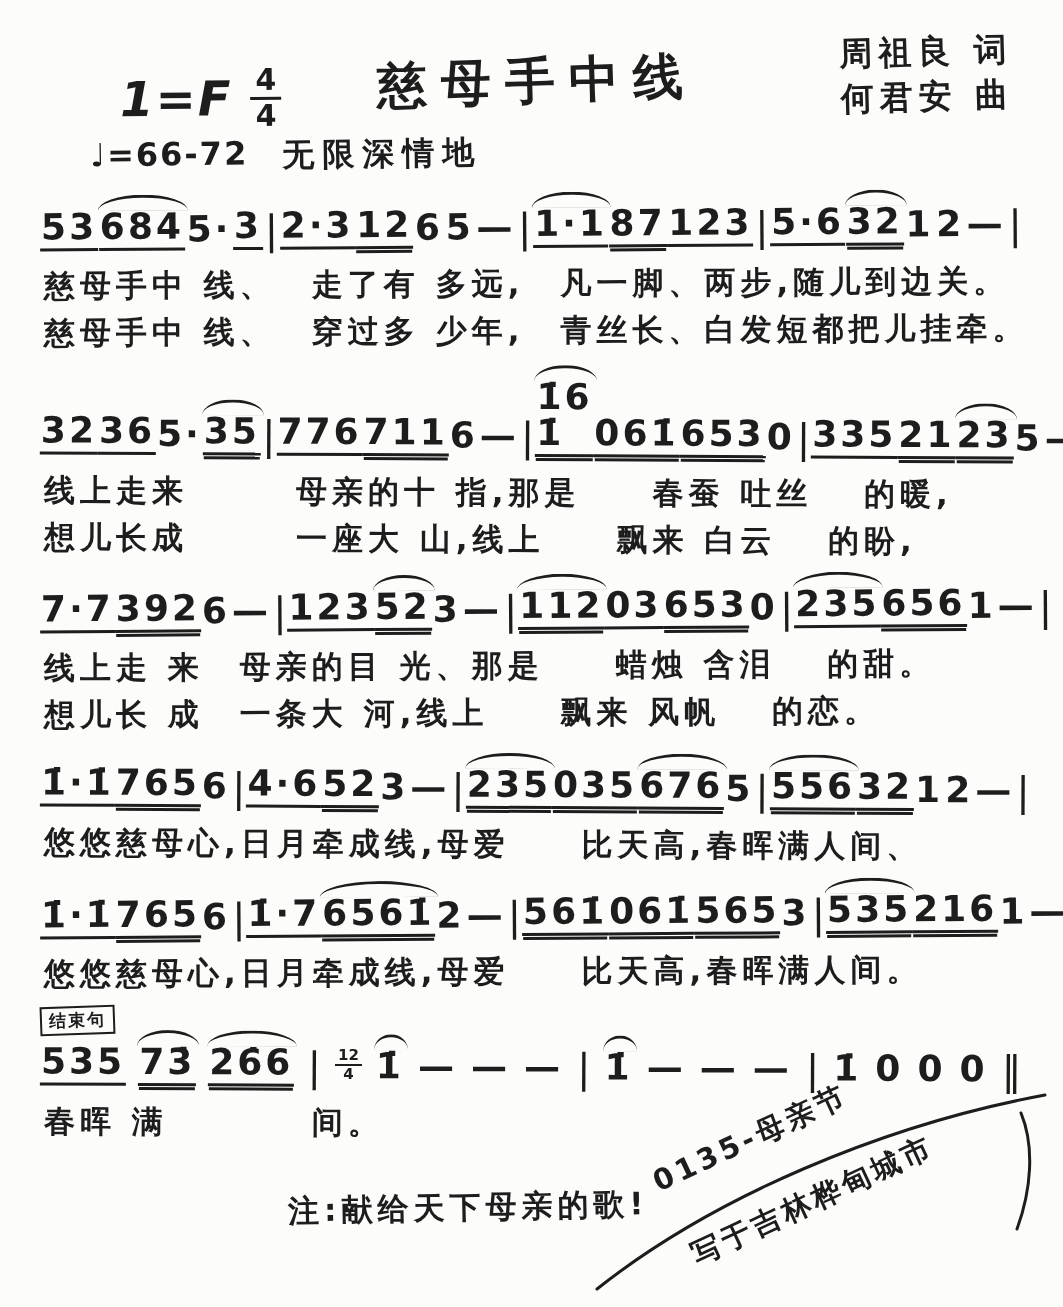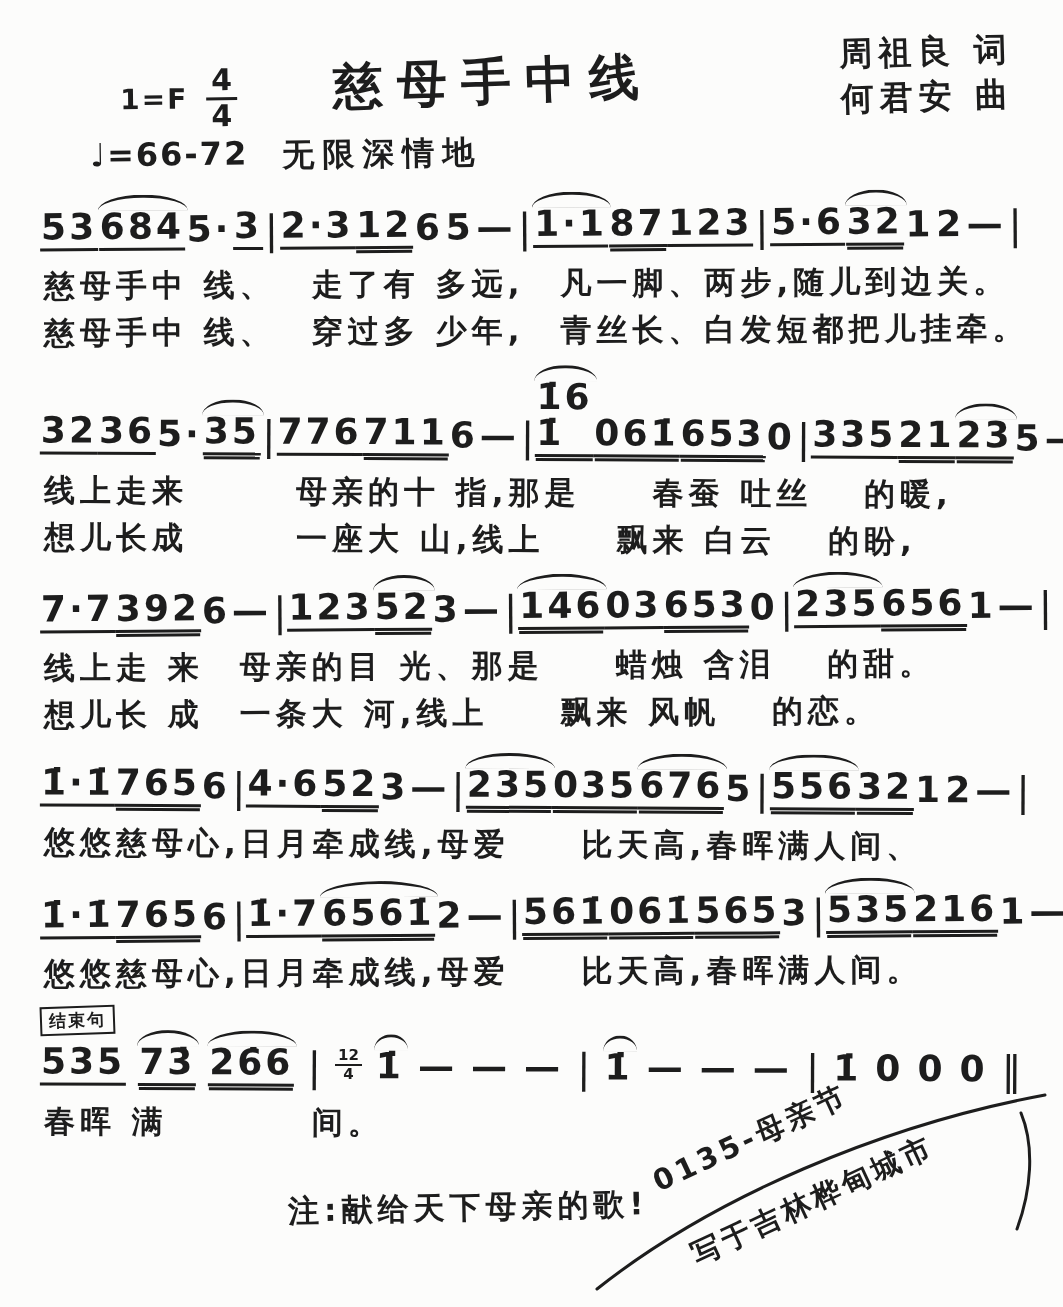--- a/index.html
+++ b/index.html
@@ -13,21 +13,21 @@
     color:var(--ink);
     font-family:"DejaVu Sans",sans-serif;
     font-weight:700;
     position:relative;
   }
   .page{width:1063px;height:1307px;padding:34px 36px 0 38px;position:relative;}
 
   
   header{display:flex;align-items:flex-start;margin-bottom:2px;transform:rotate(-0.6deg);}
   .keyblock{display:flex;align-items:center;gap:18px;margin-left:82px;margin-top:28px;}
-  .key{font-size:28px;letter-spacing:2px;}
+  .key{font-size:48px;letter-spacing:2px;font-style:italic;}
   .frac{display:inline-flex;flex-direction:column;align-items:center;line-height:1.02;font-size:30px;}
   .frac .fr-top{border-bottom:3px solid var(--ink);padding:0 5px 1px;}
   .frac .fr-bot{padding-top:1px;}
   h1.title{font-size:50px;letter-spacing:14px;margin-left:96px;margin-top:14px;transform:rotate(-1.2deg);font-weight:700;}
   .credits{margin-left:auto;margin-right:14px;font-size:33px;line-height:1.35;letter-spacing:6px;transform:rotate(-1deg);}
   .tempo-row{display:flex;gap:34px;margin:2px 0 16px 52px;font-size:32px;transform:rotate(-0.8deg);}
   .tempo{letter-spacing:2px;}
   .expression{letter-spacing:8px;}
 
   
@@ -158,21 +158,21 @@
         <span class="nt u1">7·7</span>
         <span class="nt u2">392</span>
         <span class="nt">6</span>
         <span class="nt">—</span>
         <span class="nt bar">|</span>
         <span class="nt u1">123</span>
         <span class="nt u2 tie">52</span>
         <span class="nt">3</span>
         <span class="nt">—</span>
         <span class="nt bar">|</span>
-        <span class="nt u2 tie">146</span>
+        <span class="nt u2 tie">112</span>
         <span class="nt u1">03</span>
         <span class="nt u2">653</span>
         <span class="nt">0</span>
         <span class="nt bar">|</span>
         <span class="nt u1 tie">235</span>
         <span class="nt u2">656</span>
         <span class="nt">1</span>
         <span class="nt">—</span>
         <span class="nt bar">|</span>
       </div>

